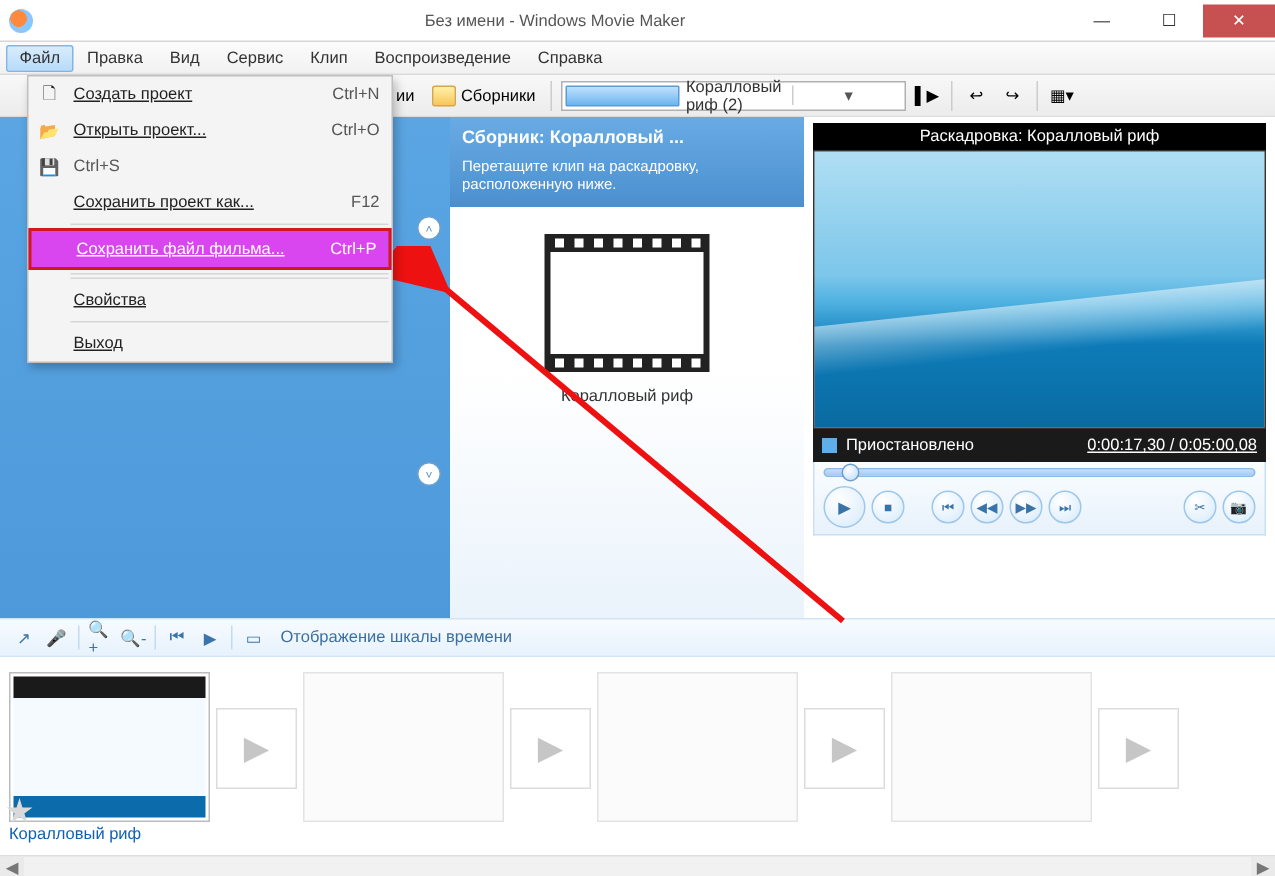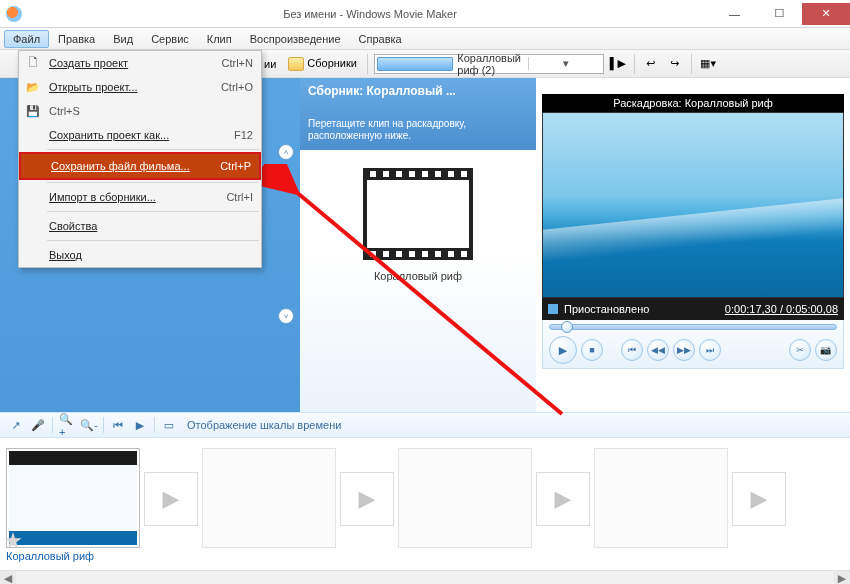--- a/index.html
+++ b/index.html
@@ -13,48 +13,48 @@
 .winbtn { width: 45px; display: flex; align-items: center; justify-content: center; color: #333; }
 .winbtn.close { background: #c75050; color: #fff; width: 48px; }
 
 
 .menubar { height: 22px; background: linear-gradient(#fcfcfc,#f1f1f1); border-bottom: 1px solid #dadada; display: flex; align-items: center; padding-left: 4px; }
 .menubar .item { padding: 3px 9px; color: #333; }
 .menubar .item.active { background: linear-gradient(#d8ecfb,#b7dbfa); border: 1px solid #7fb6e5; padding: 2px 8px; border-radius: 2px; }
 
 
 .toolbar { height: 28px; background: linear-gradient(#f8f8f8,#ececec); border-bottom: 1px solid #dcdcdc; display: flex; align-items: center; padding-left: 260px; gap: 4px; }
-.tb-btn { display: flex; gap: 3px; padding: 2px 4px; }
+.tb-btn { display: flex; align-items: center; gap: 3px; padding: 2px 4px; }
 .tb-btn.folder .ico { width: 16px; height: 14px; background: linear-gradient(#fff1a8,#f7c65b); border: 1px solid #d7a646; border-radius: 2px; }
 .tb-combo { display: flex; align-items: center; border: 1px solid #b1b1b1; background: #fff; height: 20px; width: 230px; }
 .tb-combo .ico { width: 18px; height: 14px; margin-left: 2px; background: linear-gradient(#bfe1ff,#6db5ef); border: 1px solid #5a9cd4; border-radius: 1px; }
 .tb-combo span { padding: 0 4px; flex: 1; color: #333; }
 .tb-combo .dd { width: 16px; text-align: center; color: #555; border-left: 1px solid #ccc; }
 .tb-small { width: 20px; height: 20px; display: flex; align-items: center; justify-content: center; }
 .tb-sep { width: 1px; height: 20px; background: #ccc; margin: 0 2px; }
 
 
 .main { display: flex; height: 334px; background: #fff; }
 .main-left { width: 300px; background: linear-gradient(#5aa5e2,#4d99da); position: relative; }
 .main-left .updn { position: absolute; right: 6px; width: 16px; height: 16px; background: #fff; border-radius: 50%; border: 1px solid #6aa0d0; display:flex; align-items:center; justify-content:center; color:#5a8ebd; font-size:8px;}
 .main-left .up1 { top: 66px; }
 .main-left .dn1 { top: 230px; }
 
 .collection { width: 236px; background: #fff; display:flex; flex-direction: column;}
 .coll-head { background: linear-gradient(#68abe4,#4b8fcf); color: #fff; padding: 6px 8px 8px 8px; }
 .coll-head .h1 { font-weight: bold; font-size: 12px; }
-.coll-head .sub { font-size: 10px; line-height: 12px; margin-top: 20px; }
+.coll-head .sub { font-size: 10px; line-height: 12px; margin-top: 8px; }
 .coll-body { flex: 1; display:flex; flex-direction:column; align-items:center; padding-top: 18px; background: linear-gradient(180deg,#fff 40%, #eaf3fb 100%); }
 .filmstrip { width: 110px; }
 .fs-top, .fs-bot { height: 12px; background: #222; display: flex; justify-content: space-around; align-items: center; padding: 0 3px; }
 .fs-top i, .fs-bot i { width: 6px; height: 6px; background: #fff; display: inline-block; }
 .fs-mid { height: 68px; background: #fff; border-left: 4px solid #222; border-right: 4px solid #222; }
 .coll-label { margin-top: 10px; color: #333; }
 
-.preview { flex: 1; padding: 16px 6px; }
+.preview { flex: 1; padding: 4px 6px; }
 .pv-title { background: #000; color: #fff; text-align: center; padding: 3px 2px; font-size: 11px; }
 .pv-screen { height: 186px; background: linear-gradient(180deg, #b0dff3 0%, #7cc6ea 45%, #4db0e0 55%, #0d7bb8 70%, #0a6aa0 100%); border: 1px solid #333; position: relative; }
 .pv-screen .wave { position:absolute; left:0; right:0; top:55%; height:18%; background: linear-gradient(180deg, rgba(255,255,255,0.5), transparent); transform: skewY(-6deg);}
 .pv-bar { background: #1a1a1a; color: #fff; height: 22px; display: flex; align-items: center; padding: 0 6px; gap: 6px; font-size: 10px; }
 .pv-bar .sq { width: 10px; height: 10px; background: #5faee7; }
 .pv-bar .time { margin-left: auto; text-decoration: underline; }
 .pv-ctrl { background: linear-gradient(#fafdff,#e8f2fb); border: 1px solid #c7dff2; border-top: none; padding: 4px 6px; }
 .pv-seek { height: 6px; background: linear-gradient(#c8defa,#a6c9f1); border: 1px solid #8abae7; border-radius: 3px; position: relative; margin-bottom: 6px; }
 .pv-seek .knob { position: absolute; left: 4%; top: -4px; width: 12px; height: 12px; background: radial-gradient(circle at 35% 30%, #fff, #bcdcf9); border: 1px solid #6aa0d0; border-radius: 50%; }
 .pv-btns { display: flex; align-items: center; gap: 4px; }
@@ -81,21 +81,21 @@
 .hscroll .arr{width:16px;display:flex;align-items:center;justify-content:center;color:#777;background:#eaeaea;}
 .hscroll .track{flex:1;}
 
 
 .dropdown { position: absolute; top: 50px; left: 18px; width: 244px; background: #f4f4f4; border: 1px solid #bfbfbf; box-shadow: 2px 3px 6px rgba(0,0,0,.25); z-index: 30; }
 .dropdown .row { display: flex; align-items: center; height: 24px; padding: 0 8px 0 4px; color: #222; }
 .dropdown .row .lico { width: 20px; height: 16px; margin-right: 6px; display:flex;align-items:center;justify-content:center;font-size:11px;}
 .dropdown .row .txt { flex: 1; text-decoration: underline; }
 .dropdown .row .sc { color: #555; text-align: center; }
 .dropdown .dsep { height: 1px; background: #d6d6d6; margin: 2px 2px 2px 28px; }
-.dropdown .row.hl { background: #c2410c; color: #fff; border:2px solid #d11919; height:28px; }
+.dropdown .row.hl { background: #d946ef; color: #fff; border:2px solid #d11919; height:28px; }
 .dropdown .row.hl .sc{color:#fff;}
 
 
 .red-arrow { position:absolute; z-index: 25; left: 262px; top: 164px; width: 330px; height: 270px; pointer-events:none;}
 </style>
 </head>
 <body>
 
 <div class="titlebar">
   <div class="app-icon"></div>
@@ -266,25 +266,20 @@
     <span class="txt">Сохранить проект как...</span>
       <span class="sc">F12</span>
   </div>
   <div class="dsep"></div>
   <div class="row hl">
     <span class="lico"></span>
     <span class="txt">Сохранить файл фильма...</span>
       <span class="sc">Ctrl+P</span>
   </div>
   <div class="dsep"></div>
-  <div class="row">
-    <span class="lico"></span>
-    <span class="txt">Импорт в сборники...</span>
-      <span class="sc">Ctrl+I</span>
-  </div>
   <div class="dsep"></div>
   <div class="row">
     <span class="lico"></span>
     <span class="txt">Свойства</span>
   </div>
   <div class="dsep"></div>
   <div class="row">
     <span class="lico"></span>
     <span class="txt">Выход</span>
   </div>

